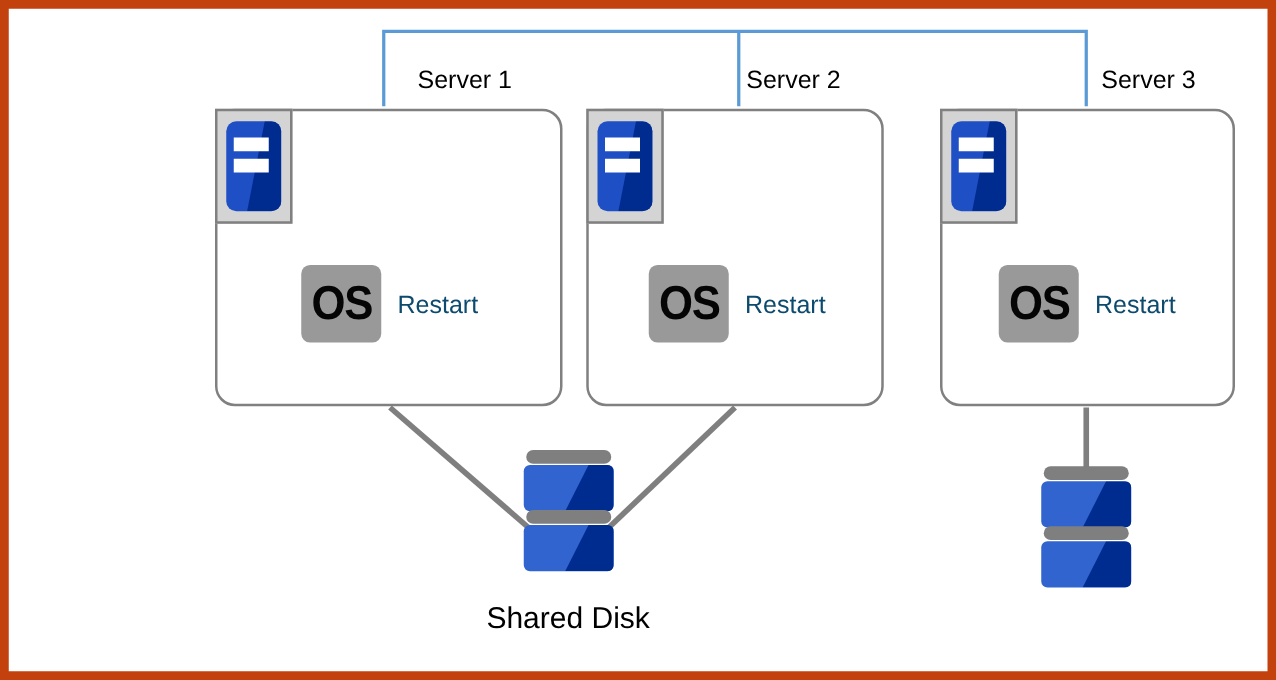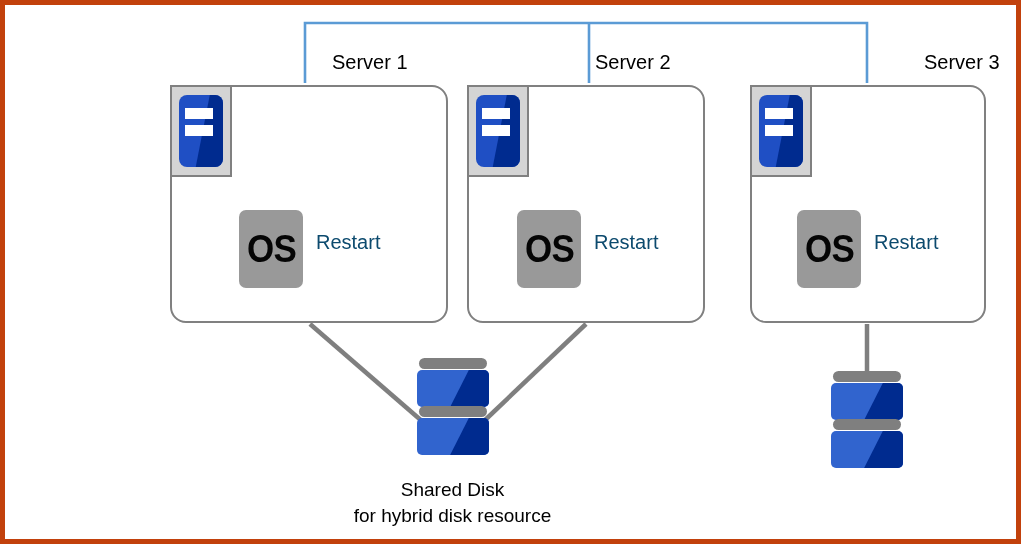--- a/index.html
+++ b/index.html
@@ -8,21 +8,21 @@
     background: #ffffff;
   }
   body {
     font-family: "Liberation Sans", sans-serif;
   }
   #canvas {
     position: relative;
     width: 1021px;
     height: 544px;
     background: #ffffff;
-    border: 5px solid #c2410c;
+    border: 7px solid #c2410c;
     box-sizing: border-box;
     overflow: hidden;
   }
   #svg-layer {
     position: absolute;
     left: 0;
     top: 0;
     width: 1021px;
     height: 544px;
   }
@@ -70,21 +70,21 @@
     background: #ffffff;
     left: 14%;
     width: 64%;
     height: 15%;
   }
   .bar-1 { top: 18%; }
   .bar-2 { top: 42%; }
   .os-box {
     position: absolute;
     width: 64px;
-    height: 78px;
+    height: 62px;
     background: #999999;
     border-radius: 7px;
     display: flex;
     align-items: center;
     justify-content: center;
   }
   .os-text {
     font-family: "Liberation Sans Narrow", "Liberation Sans", sans-serif;
     font-weight: bold;
     font-size: 38px;
@@ -124,21 +124,21 @@
   }
   .disk-body-dark {
     position: absolute;
     left: 0;
     top: 0;
     width: 100%;
     height: 100%;
   }
   .caption {
     position: absolute;
-    font-size: 19px;
+    font-size: 24px;
     color: #000000;
     text-align: center;
     line-height: 1.35;
   }
 </style>
 </head>
 <body>
 
 <div id="canvas">
 
@@ -181,21 +181,21 @@
       </svg>
       <div class="bar bar-1"></div>
       <div class="bar bar-2"></div>
     </div>
   </div>
   <div class="os-box" style="left:512px; top:205px;">
     <span class="os-text">OS</span>
   </div>
   <div class="restart-label" style="left:589px; top:227px;">Restart</div>
 
-  <div class="server-label" style="left:874px; top:47px;margin-left:45px;">Server 3</div>
+  <div class="server-label" style="left:874px; top:47px;">Server 3</div>
   <div class="server-box" style="left:745px; top:80px; width:236px; height:238px;"></div>
   <div class="server-icon" style="left:745px; top:80px;">
     <div class="server-icon-inner">
       <svg class="server-icon-dark" viewBox="0 0 100 100" preserveAspectRatio="none">
         <polygon points="70,0 100,0 100,100 38,100" fill="#002b8f"></polygon>
       </svg>
       <div class="bar bar-1"></div>
       <div class="bar bar-2"></div>
     </div>
   </div>
@@ -213,21 +213,20 @@
     </div>
     <div class="disk-cap" style="top:48px;"></div>
     <div class="disk-body" style="top:60px;">
       <svg class="disk-body-dark" viewBox="0 0 100 100" preserveAspectRatio="none">
         <polygon points="72,0 100,0 100,100 46,100" fill="#002b8f"></polygon>
       </svg>
     </div>
   </div>
   <div class="caption" style="left:295px; top:472px; width:305px;">
     <div>Shared Disk</div>
-    <div>for hybrid disk resource</div>
   </div>
 
   <div class="disk" style="left:826px; top:366px;">
     <div class="disk-cap" style="top:0px;"></div>
     <div class="disk-body" style="top:12px;">
       <svg class="disk-body-dark" viewBox="0 0 100 100" preserveAspectRatio="none">
         <polygon points="72,0 100,0 100,100 46,100" fill="#002b8f"></polygon>
       </svg>
     </div>
     <div class="disk-cap" style="top:48px;"></div>

